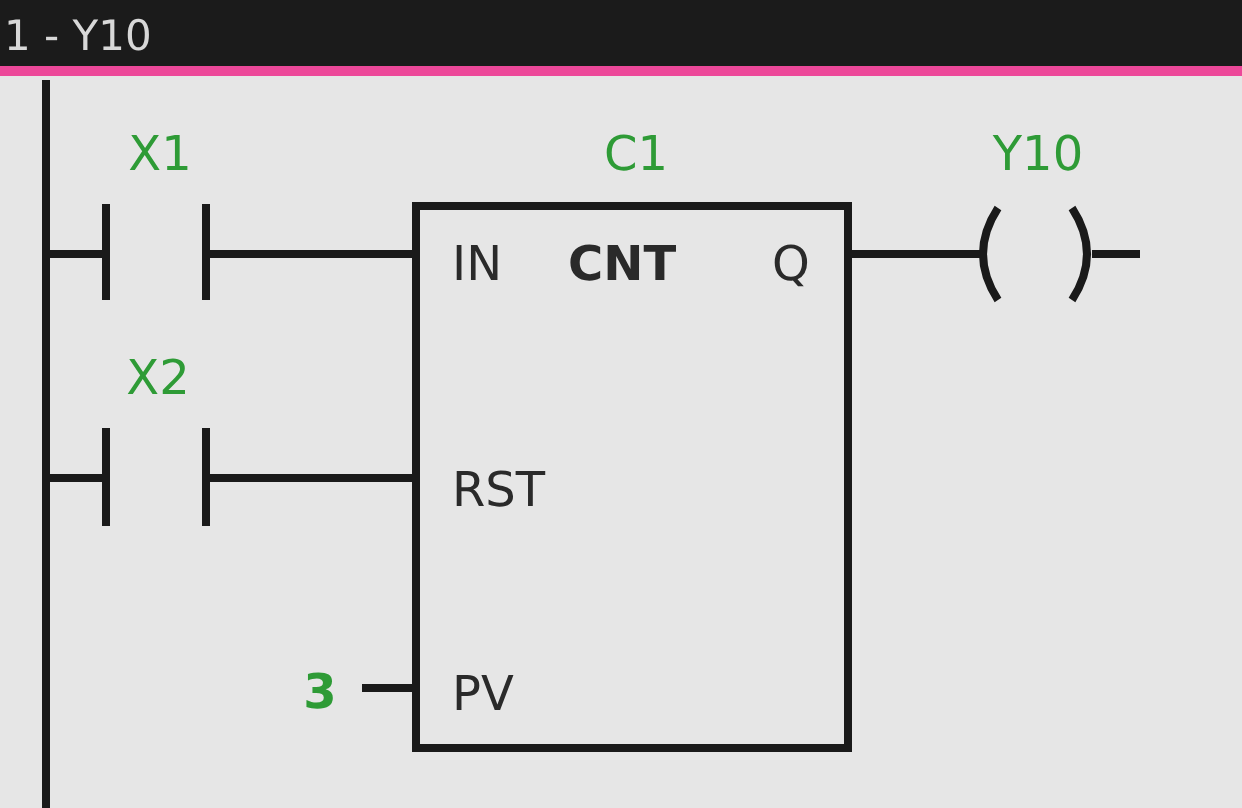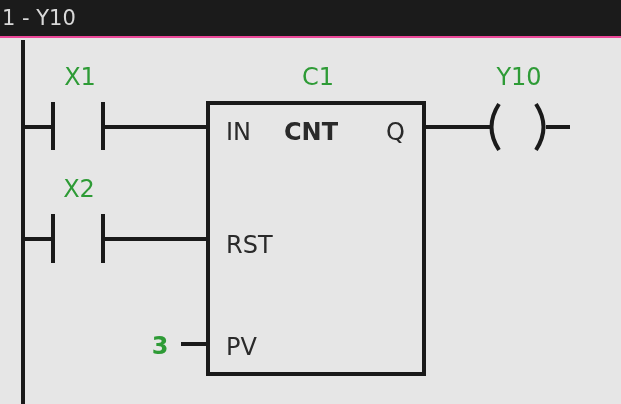--- a/index.html
+++ b/index.html
@@ -1,17 +1,17 @@
 <!DOCTYPE html>
 <html><head>
   <meta charset="utf-8">
   <style>
     html, body { margin: 0; padding: 0; }
     body { width: 621px; height: 404px; overflow: hidden; background: #e6e6e6; position: relative; font-family: "DejaVu Sans", sans-serif; }
-    .header { position: absolute; left: 0; top: 0; width: 621px; height: 38px; background: #1b1b1b; border-bottom: 2px solid #ec4899; box-sizing: border-box; }
+    .header { position: absolute; left: 0; top: 0; width: 621px; height: 38px; background: #1b1b1b; border-bottom: 5px solid #ec4899; box-sizing: border-box; }
     .header-title { position: absolute; left: 2px; top: 4px; color: #d8d8d8; font-size: 21px; line-height: 28px; }
     svg { position: absolute; left: 0; top: 0; }
     .lbl { font-family: "DejaVu Sans", sans-serif; }
   </style>
 </head>
 <body>
 
 <div class="header">
   <span class="header-title">1 - Y10</span>
 </div>

